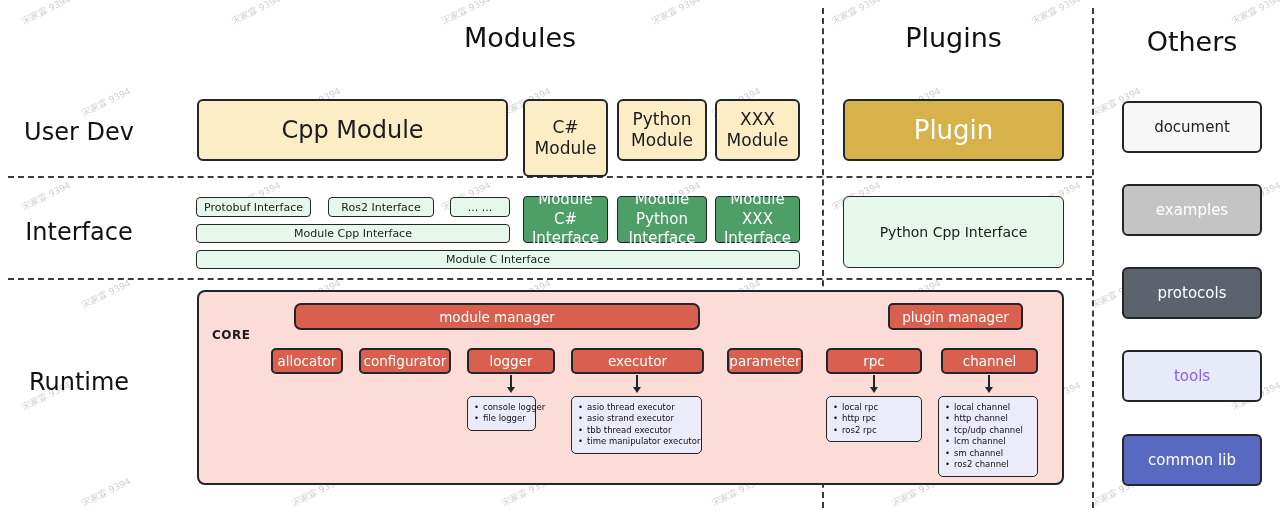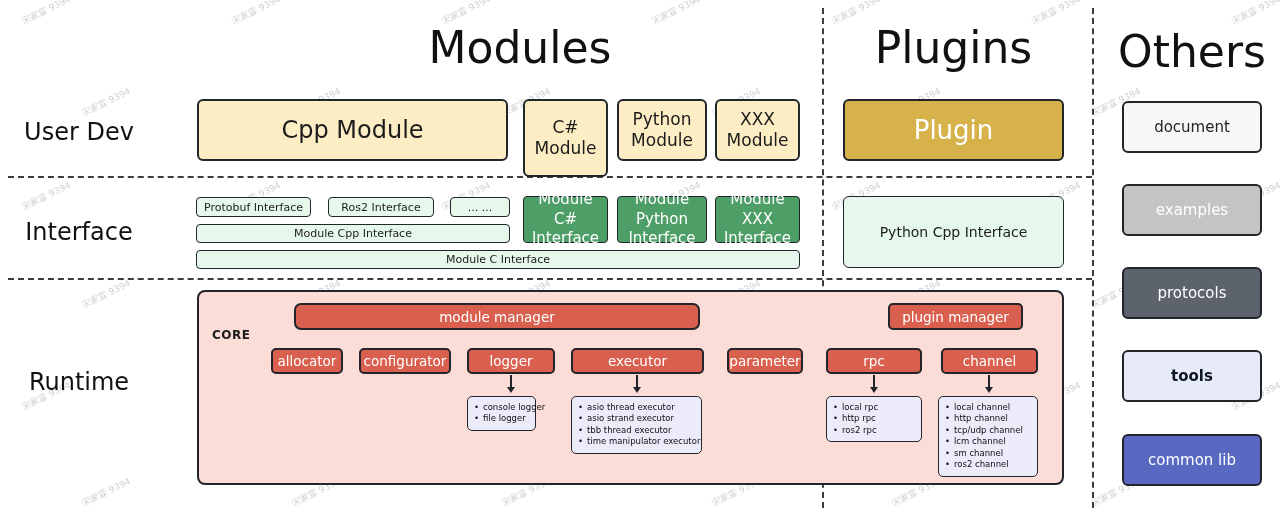--- a/index.html
+++ b/index.html
@@ -11,21 +11,21 @@
     position: relative;
   }
   .canvas { position: absolute; inset: 0; width: 1280px; height: 519px; }
 
   
   .wm-layer { position: absolute; inset: 0; pointer-events: none; z-index: 0; }
   .wm { position: absolute; font-size: 9px; color: rgba(130,130,130,0.38);
         transform: rotate(-26deg); white-space: nowrap; }
 
   
-  .hdr { position: absolute; text-align: center; font-size: 44px; font-weight: 500; color: #111; z-index: 2; }
+  .hdr { position: absolute; text-align: center; font-size: 27px; font-weight: 500; color: #111; z-index: 2; }
   .rowlbl { position: absolute; text-align: center; font-size: 24px; color: #111; z-index: 2; }
 
   
   .hsep { position: absolute; border-top: 2px dashed #3c3c3c; height: 0; z-index: 1; }
   .vsep { position: absolute; border-left: 2px dashed #3c3c3c; width: 0; z-index: 1; }
 
   
   .box { position: absolute; display: flex; align-items: center; justify-content: center;
          text-align: center; border: 2px solid #22252a; border-radius: 6px; z-index: 2; }
 
@@ -52,21 +52,21 @@
 
   .arrow { position: absolute; width: 10px; z-index: 3; }
   .arrow .stem { width: 2px; height: 12px; background: #22252a; margin: 0 auto; }
   .arrow .head { width: 0; height: 0; border: 4px solid transparent; border-top: 6px solid #22252a;
                  margin: 0 auto; }
 
   .other { position: absolute; left: 1122px; width: 140px; height: 52px; font-size: 15px; }
   .o-document  { background: #f7f7f7; color: #222; }
   .o-examples  { background: #c4c4c4; color: #ffffff; }
   .o-protocols { background: #5c636d; color: #ffffff; }
-  .o-tools     { background: #e7ebf8; color: #0f172a; font-weight: bold; }
+  .o-tools     { background: #e7ebf8; color: #8b5cf6; }
   .o-commonlib { background: #5968c1; color: #ffffff; }
 
   .two-line span { display: block; }
 </style>
 </head>
 <body>
 
 <div class="canvas">
 
   <div class="wm-layer">

